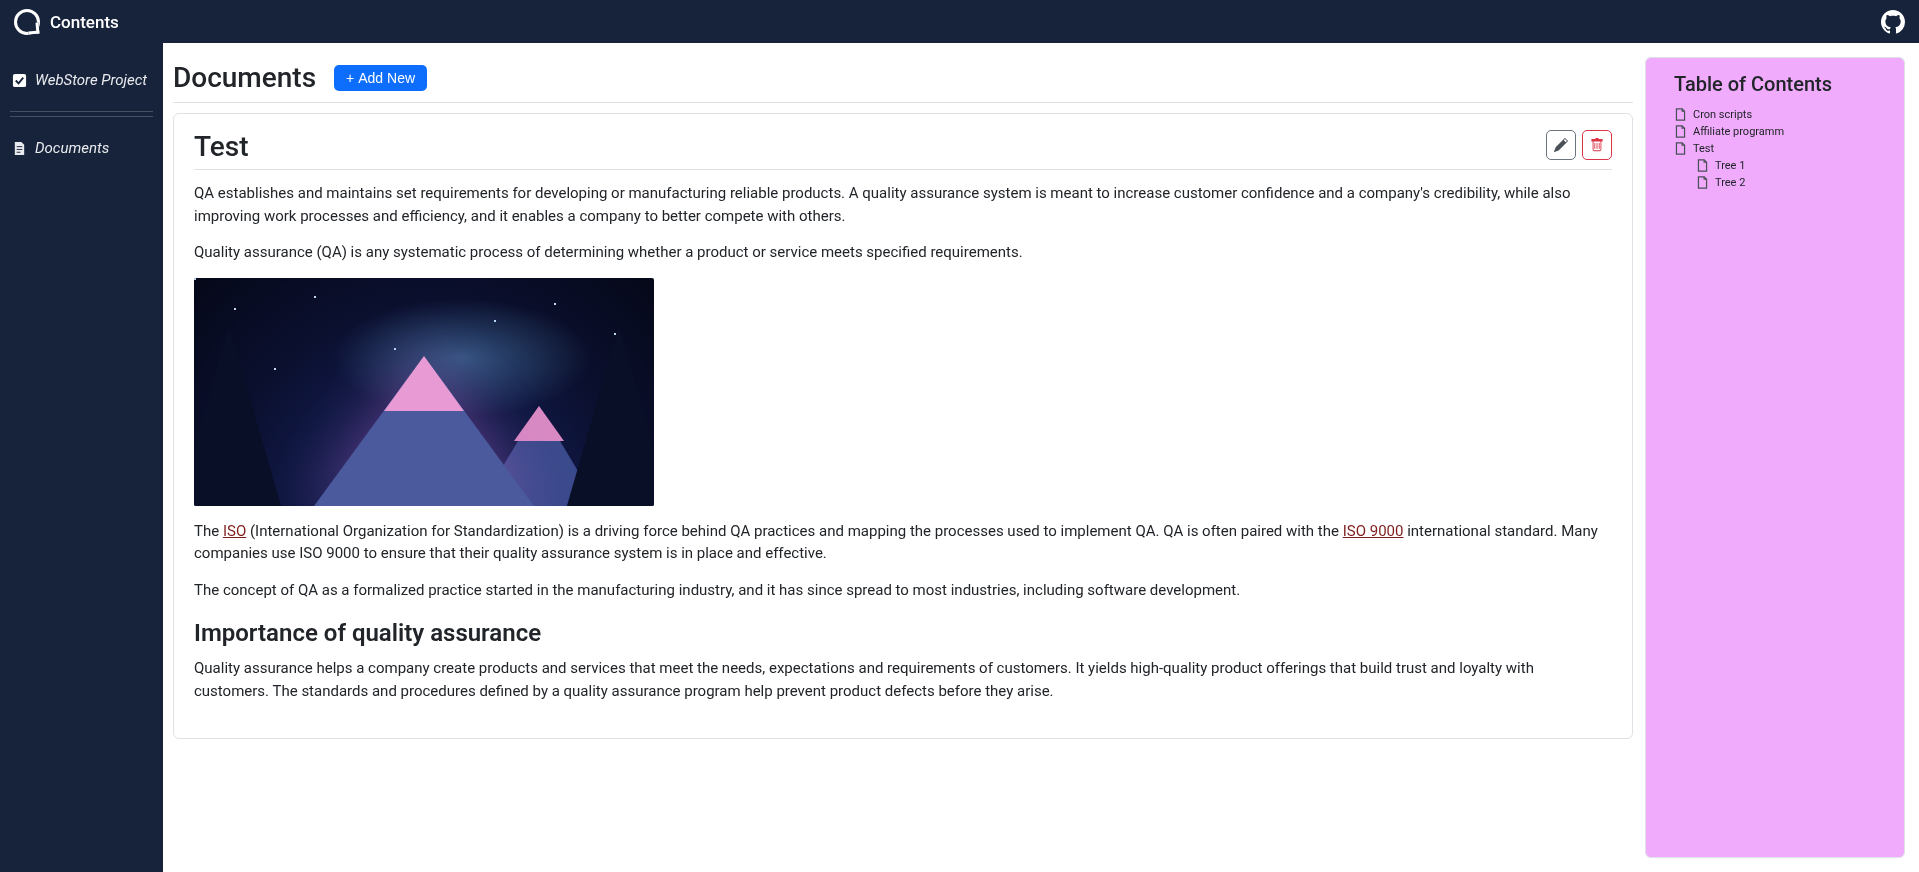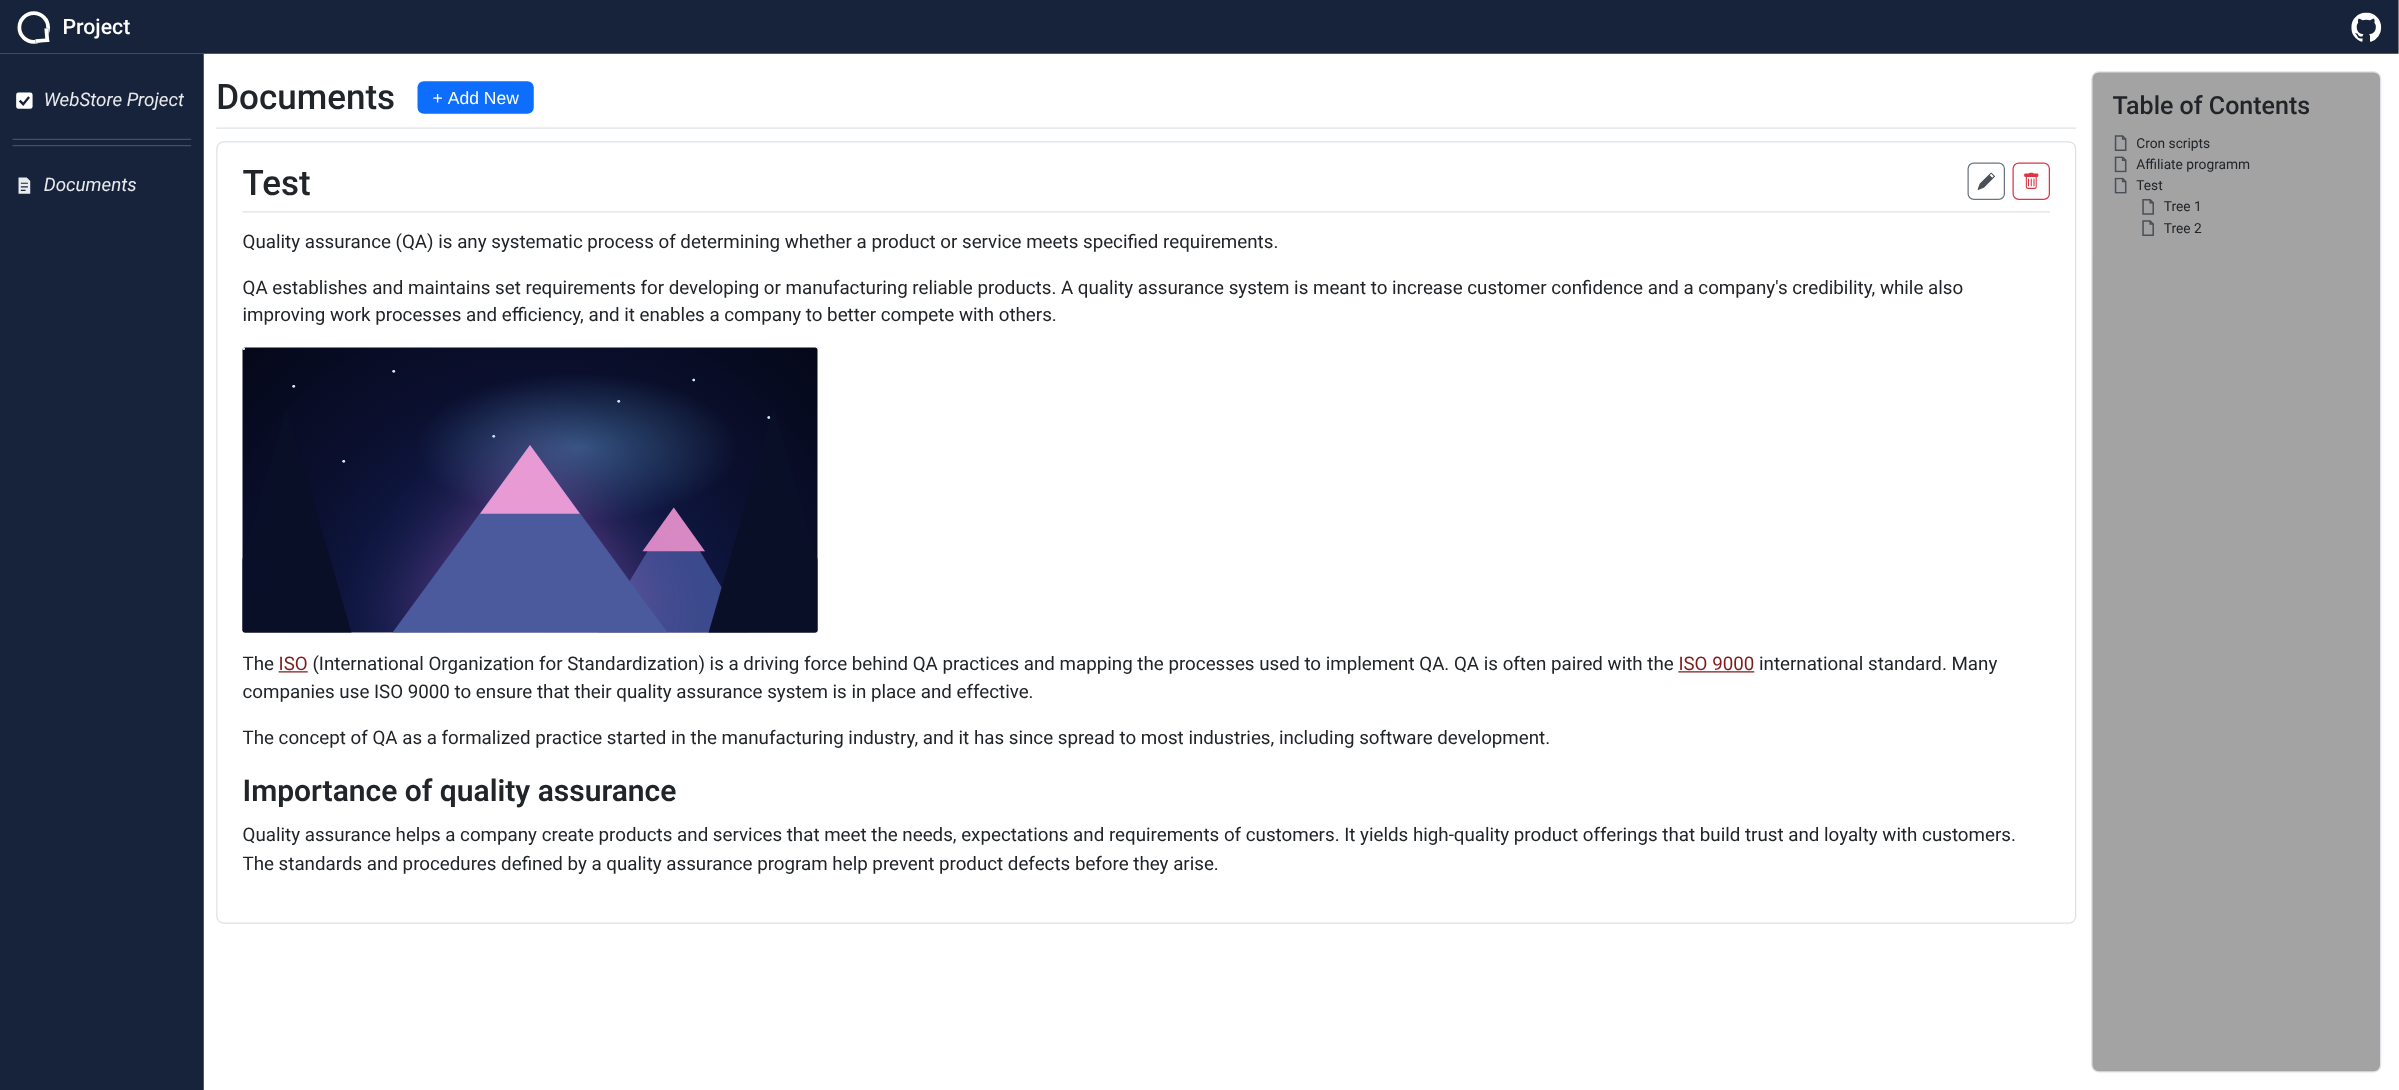--- a/index.html
+++ b/index.html
@@ -105,37 +105,37 @@
     .tree-left { left: -20px; }
     .tree-right { right: -20px; }
     .glow { position:absolute; top:20px; left:30%; width:260px; height:120px;
       background: radial-gradient(ellipse, rgba(120,200,255,0.35), transparent 70%); border-radius:50%; }
     .stars::before, .stars::after {
       content:""; position:absolute; width:2px; height:2px; background:#cde8ff; border-radius:50%;
       box-shadow: 40px 30px #cde8ff, 120px 18px #cde8ff, 300px 42px #cde8ff, 200px 70px #cde8ff, 360px 25px #cde8ff, 80px 90px #cde8ff, 420px 55px #cde8ff;
     }
     
     .toc-panel {
-      width: 232px; flex-shrink: 0;
-      border: 1px solid #dee2e6; border-radius: 6px; background: #a3a3a3;
-      padding: 14px 16px;
+      width: 260px; flex-shrink: 0;
+      border: 1px solid #dee2e6; border-radius: 6px; background: #f0abfc;
+      padding: 14px 28px;
     }
     .toc-title { font-size: 20px; font-weight: 500; margin-bottom: 10px; }
     .toc-list { list-style: none; }
     .toc-item { padding: 2px 0; font-size: 11px; display: flex; gap: 6px; cursor: pointer; color: #212529; }
     .toc-item.nested { padding-left: 22px; }
     .toc-item .doc-icon { width: 13px; height: 13px; fill: none; stroke: #495057; stroke-width: 1.5; flex-shrink: 0; }
   </style>
 </head>
 <body>
 
 <div class="topbar">
   <div class="brand">
     <div class="brand-logo"></div>
-    <span class="brand-name">Project</span>
+    <span class="brand-name">Contents</span>
   </div>
   <svg class="github-icon" viewBox="0 0 16 16">
     <path d="M8 0C3.58 0 0 3.58 0 8c0 3.54 2.29 6.53 5.47 7.59.4.07.55-.17.55-.38 0-.19-.01-.82-.01-1.49-2.01.37-2.53-.49-2.69-.94-.09-.23-.48-.94-.82-1.13-.28-.15-.68-.52-.01-.53.63-.01 1.08.58 1.23.82.72 1.21 1.87.87 2.33.66.07-.52.28-.87.51-1.07-1.78-.2-3.64-.89-3.64-3.95 0-.87.31-1.59.82-2.15-.08-.2-.36-1.02.08-2.12 0 0 .67-.21 2.2.82.64-.18 1.32-.27 2-.27.68 0 1.36.09 2 .27 1.53-1.04 2.2-.82 2.2-.82.44 1.1.16 1.92.08 2.12.51.56.82 1.27.82 2.15 0 3.07-1.87 3.75-3.65 3.95.29.25.54.73.54 1.48 0 1.07-.01 1.93-.01 2.2 0 .21.15.46.55.38A8.013 8.013 0 0016 8c0-4.42-3.58-8-8-8z"></path>
   </svg>
 </div>
 
 <div class="layout">
   <aside class="sidebar">
     <div class="sidebar-group">
       <div class="sidebar-item">
@@ -180,22 +180,22 @@
             </button>
             <button class="icon-btn danger">
               <svg viewBox="0 0 16 16">
                   <path d="M5.5 5.5A.5.5 0 016 6v6a.5.5 0 01-1 0V6a.5.5 0 01.5-.5zm2.5 0a.5.5 0 01.5.5v6a.5.5 0 01-1 0V6a.5.5 0 01.5-.5zm3 .5a.5.5 0 00-1 0v6a.5.5 0 001 0V6z"></path>
                   <path d="M14.5 3a1 1 0 01-1 1H13v9a2 2 0 01-2 2H5a2 2 0 01-2-2V4h-.5a1 1 0 01-1-1V2a1 1 0 011-1H6a1 1 0 011-1h2a1 1 0 011 1h3.5a1 1 0 011 1v1zM4.118 4L4 4.059V13a1 1 0 001 1h6a1 1 0 001-1V4.059L11.882 4H4.118zM2.5 3V2h11v1h-11z"></path>
                 </svg>
             </button>
           </div>
         </div>
         <div class="doc-body">
+          <p>QA establishes and maintains set requirements for developing or manufacturing reliable products. A quality assurance system is meant to increase customer confidence and a company's credibility, while also improving work processes and efficiency, and it enables a company to better compete with others.</p>
           <p>Quality assurance (QA) is any systematic process of determining whether a product or service meets specified requirements.</p>
-          <p>QA establishes and maintains set requirements for developing or manufacturing reliable products. A quality assurance system is meant to increase customer confidence and a company's credibility, while also improving work processes and efficiency, and it enables a company to better compete with others.</p>
           <div class="doc-image">
             <div class="stars"></div>
             <div class="glow"></div>
             <div class="mountain2"></div>
             <div class="mountain"></div>
             <div class="tree-left"></div>
             <div class="tree-right"></div>
           </div>
           <p>
             <span>The </span><a href="#">ISO</a><span> (International Organization for Standardization) is a driving force behind QA practices and mapping the processes used to implement QA. QA is often paired with the </span><a href="#">ISO 9000</a><span> international standard. Many companies use ISO 9000 to ensure that their quality assurance system is in place and effective.</span>

